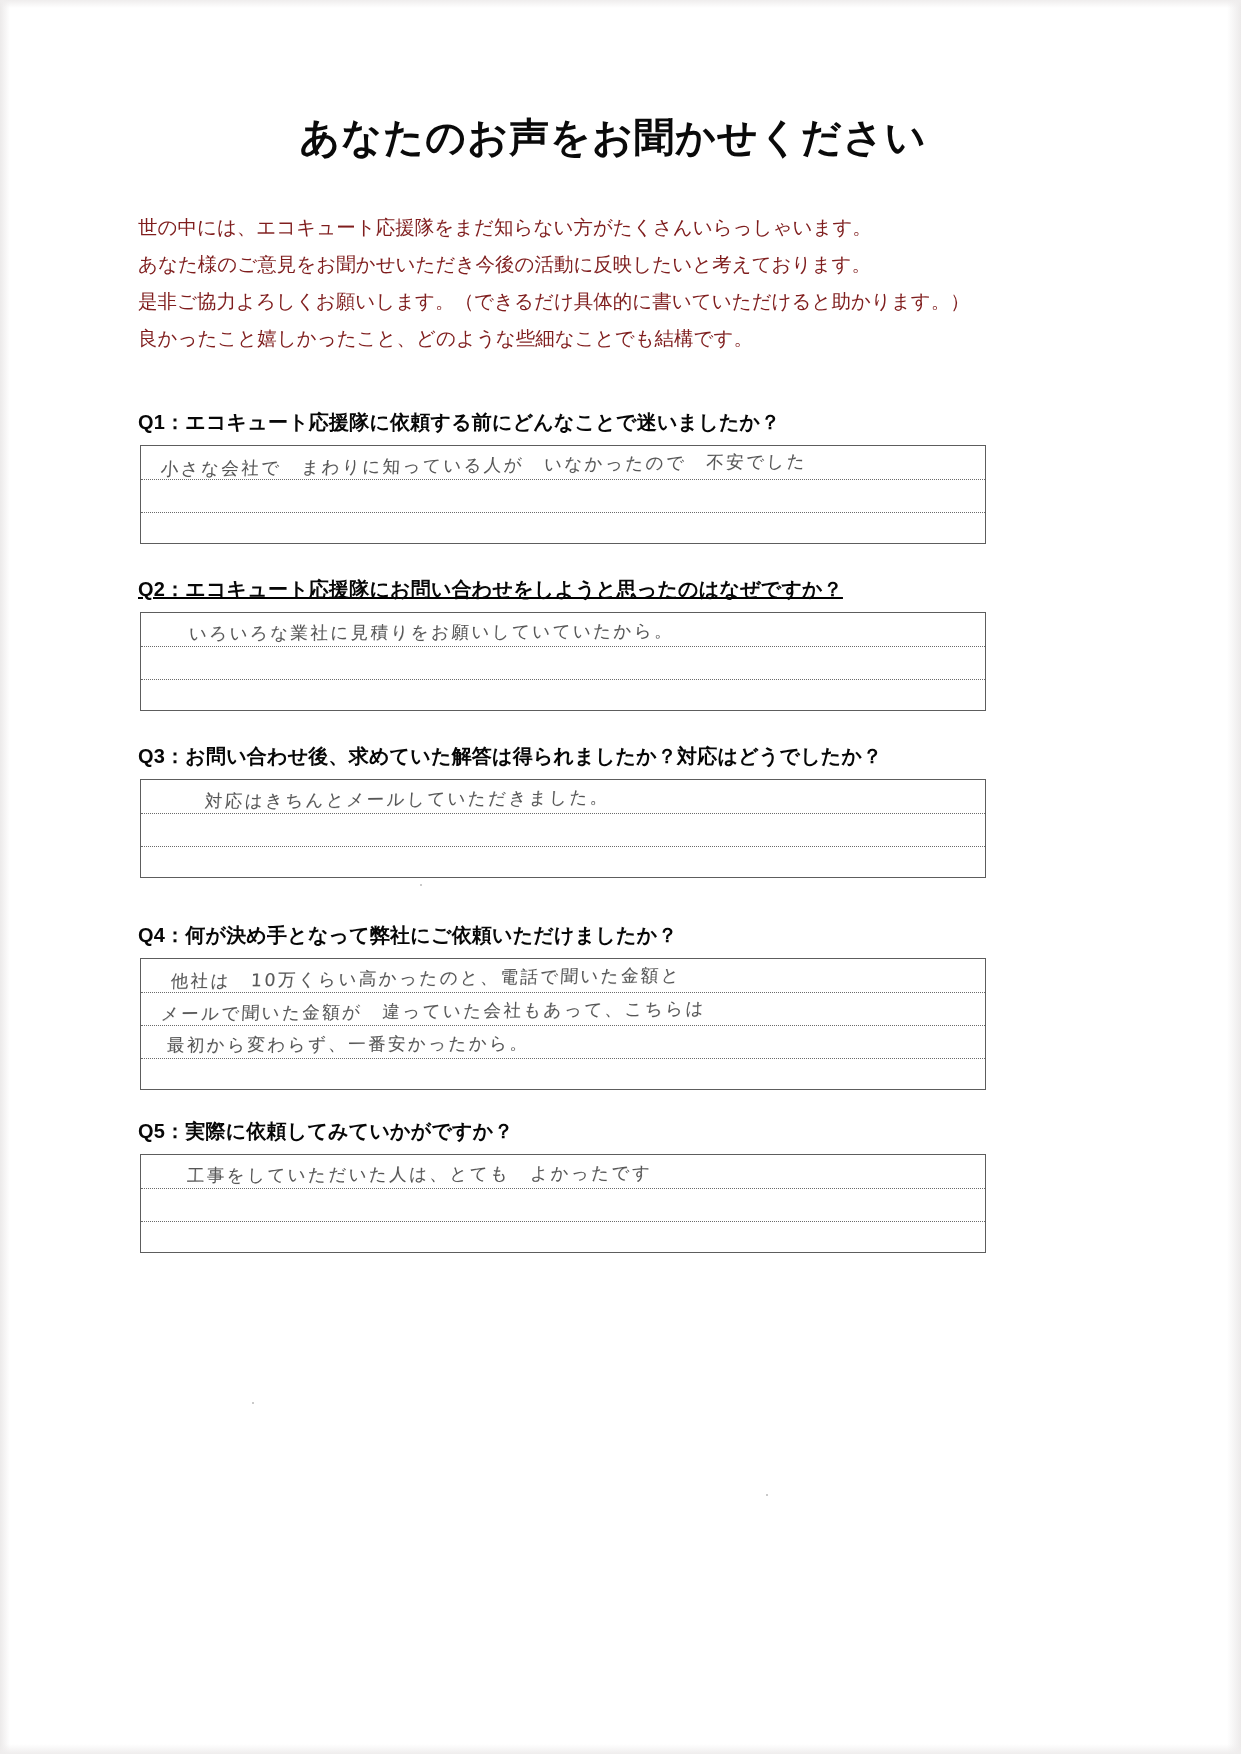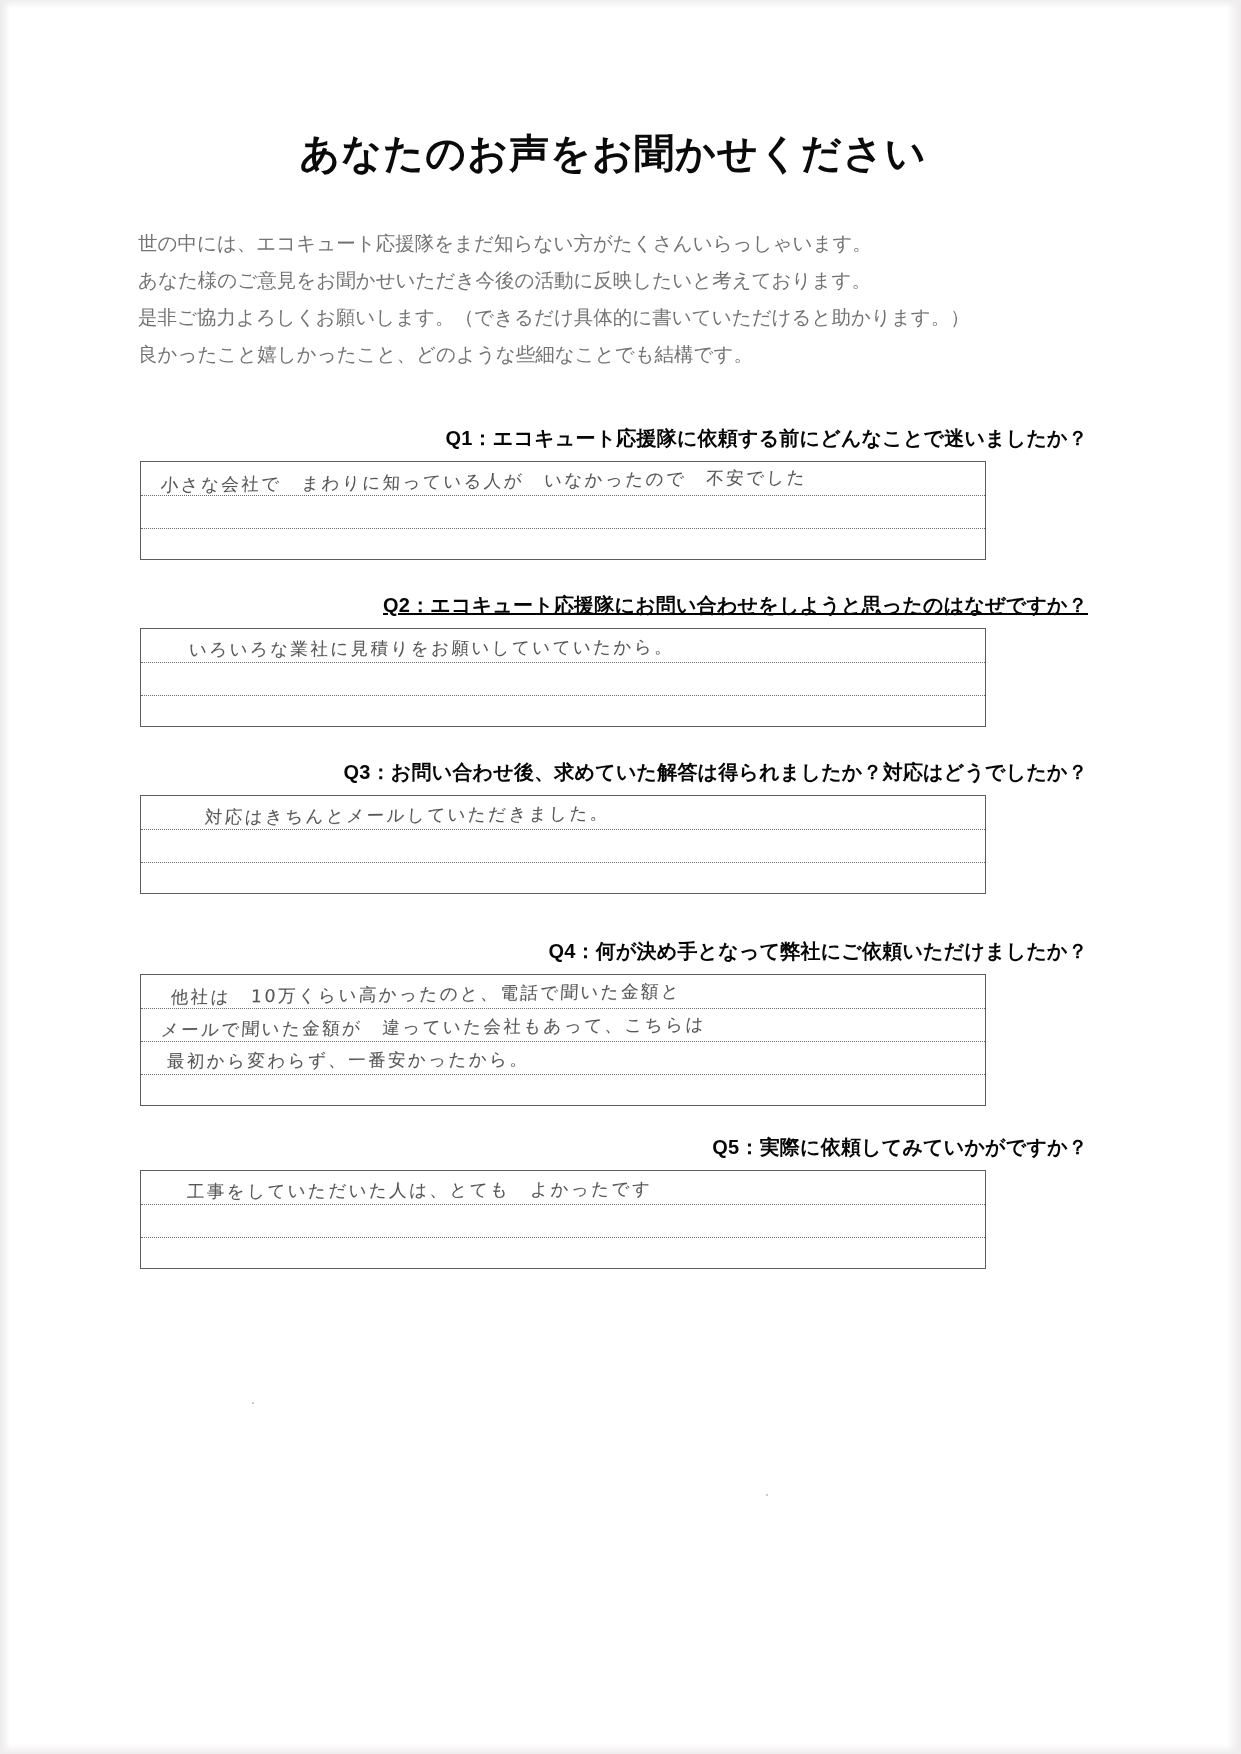--- a/index.html
+++ b/index.html
@@ -27,53 +27,52 @@
     pointer-events: none;
   }
   .scan-edge.left   { left: 0;   top: 0; width: 10px;  height: 1754px; background: linear-gradient(to right, #eceaea, rgba(255,255,255,0)); }
   .scan-edge.right  { right: 0;  top: 0; width: 14px;  height: 1754px; background: linear-gradient(to left,  #eceaea, rgba(255,255,255,0)); }
   .scan-edge.top    { left: 0;   top: 0; width: 1241px; height: 8px;   background: linear-gradient(to bottom,#efeded, rgba(255,255,255,0)); }
   .scan-edge.bottom { left: 0;   bottom: 0; width: 1241px; height: 10px; background: linear-gradient(to top,  #efeded, rgba(255,255,255,0)); }
 
   .content {
     position: absolute;
     left: 138px;
-    top: 16px;
+    top: 0;
     width: 950px;
   }
 
   
   .doc-title {
     text-align: center;
     font-size: 40px;
     font-weight: bold;
     letter-spacing: 1px;
     margin: 0;
     padding-top: 110px;
     color: #0a0a0a;
     white-space: nowrap;
   }
 
   
   .intro {
     margin-top: 44px;
     font-size: 19.5px;
     line-height: 37px;
-    color: #737373;
+    color: #7f1d1d;
   }
   .intro .line {
     white-space: nowrap;
     margin: 0;
     padding: 0;
   }
 
   
   .qblock {
     margin-top: 30px;
-    text-align: right;
   }
   .q-label {
     font-size: 20px;
     font-weight: bold;
     letter-spacing: 0.2px;
     color: #070707;
     white-space: nowrap;
     margin-bottom: 9px;
   }
   

